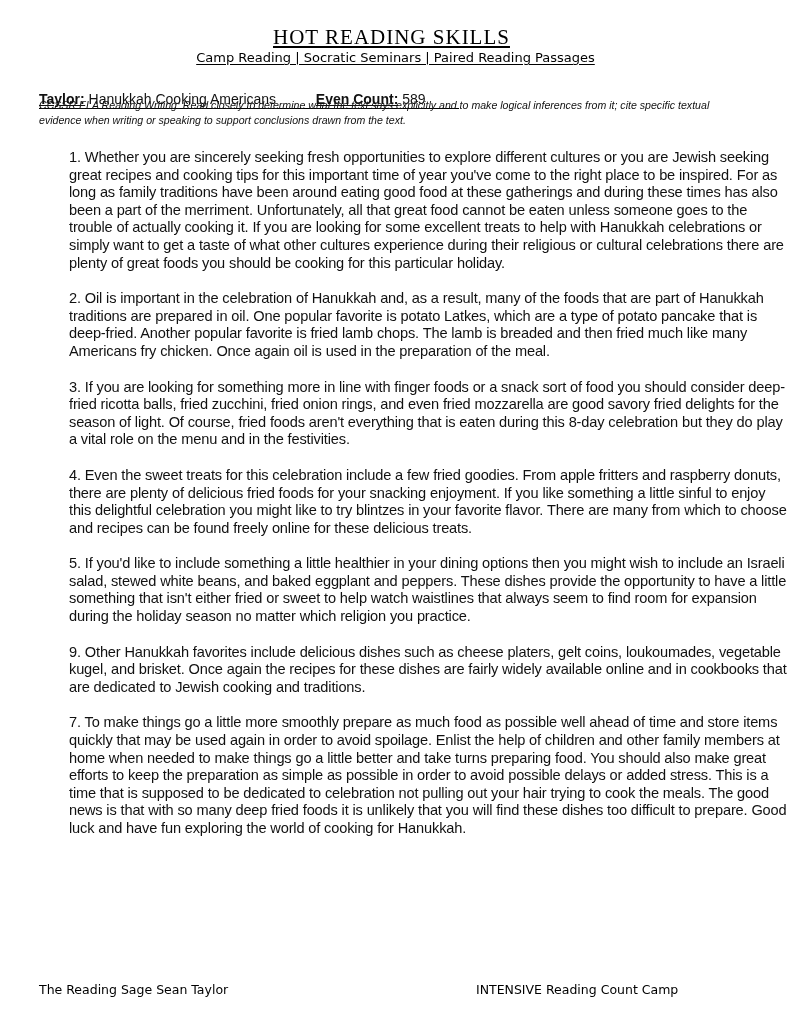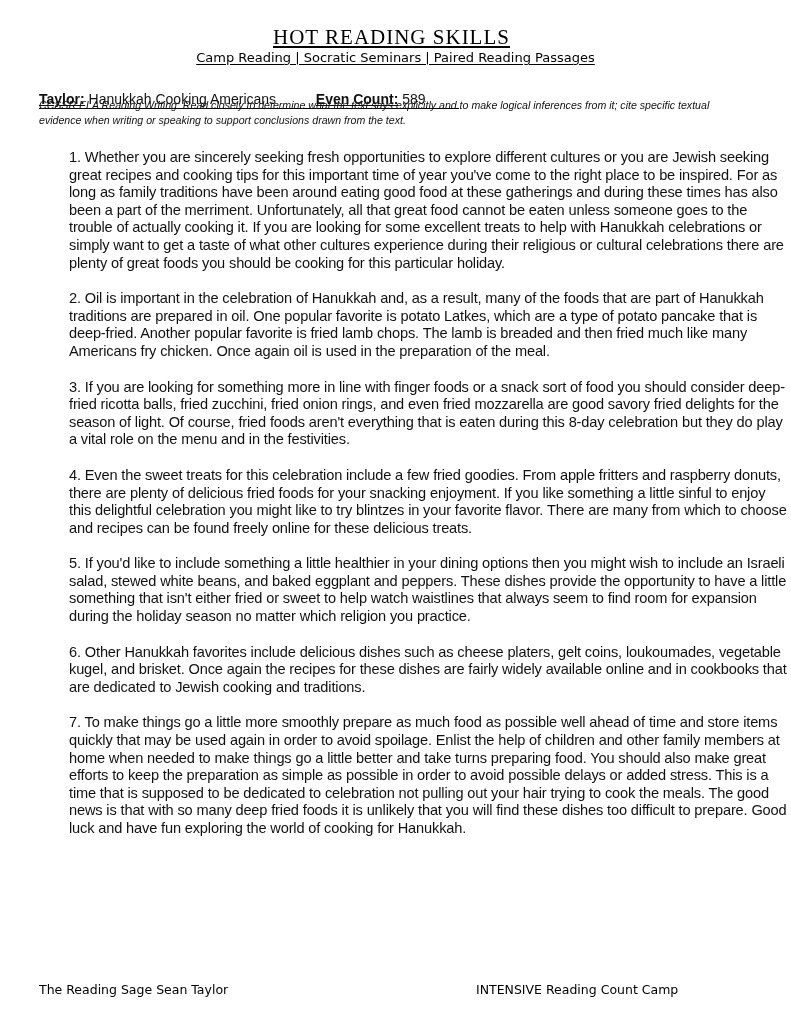--- a/index.html
+++ b/index.html
@@ -121,20 +121,20 @@
   </div>
 
   <div class="standard">CCSSR ELA Reading Writing: Read closely to determine what the text says explicitly and to make logical inferences from it; cite specific textual evidence when writing or speaking to support conclusions drawn from the text.</div>
 
   <div class="body-text">
     <p class="para">1. Whether you are sincerely seeking fresh opportunities to explore different cultures or you are Jewish seeking great recipes and cooking tips for this important time of year you've come to the right place to be inspired. For as long as family traditions have been around eating good food at these gatherings and during these times has also been a part of the merriment. Unfortunately, all that great food cannot be eaten unless someone goes to the trouble of actually cooking it. If you are looking for some excellent treats to help with Hanukkah celebrations or simply want to get a taste of what other cultures experience during their religious or cultural celebrations there are plenty of great foods you should be cooking for this particular holiday.</p>
     <p class="para">2. Oil is important in the celebration of Hanukkah and, as a result, many of the foods that are part of Hanukkah traditions are prepared in oil. One popular favorite is potato Latkes, which are a type of potato pancake that is deep-fried. Another popular favorite is fried lamb chops. The lamb is breaded and then fried much like many Americans fry chicken. Once again oil is used in the preparation of the meal.</p>
     <p class="para">3. If you are looking for something more in line with finger foods or a snack sort of food you should consider deep-fried ricotta balls, fried zucchini, fried onion rings, and even fried mozzarella are good savory fried delights for the season of light. Of course, fried foods aren't everything that is eaten during this 8-day celebration but they do play a vital role on the menu and in the festivities.</p>
     <p class="para">4. Even the sweet treats for this celebration include a few fried goodies. From apple fritters and raspberry donuts, there are plenty of delicious fried foods for your snacking enjoyment. If you like something a little sinful to enjoy this delightful celebration you might like to try blintzes in your favorite flavor. There are many from which to choose and recipes can be found freely online for these delicious treats.</p>
     <p class="para">5. If you'd like to include something a little healthier in your dining options then you might wish to include an Israeli salad, stewed white beans, and baked eggplant and peppers. These dishes provide the opportunity to have a little something that isn't either fried or sweet to help watch waistlines that always seem to find room for expansion during the holiday season no matter which religion you practice.</p>
-    <p class="para">6. Other Hanukkah favorites include delicious dishes such as cheese platers, gelt coins, loukoumades, vegetable kugel, and brisket. Once again the recipes for these dishes are fairly widely available online and in cookbooks that are dedicated to Jewish cooking and traditions.</p>
+    <p class="para">9. Other Hanukkah favorites include delicious dishes such as cheese platers, gelt coins, loukoumades, vegetable kugel, and brisket. Once again the recipes for these dishes are fairly widely available online and in cookbooks that are dedicated to Jewish cooking and traditions.</p>
     <p class="para">7. To make things go a little more smoothly prepare as much food as possible well ahead of time and store items quickly that may be used again in order to avoid spoilage. Enlist the help of children and other family members at home when needed to make things go a little better and take turns preparing food. You should also make great efforts to keep the preparation as simple as possible in order to avoid possible delays or added stress. This is a time that is supposed to be dedicated to celebration not pulling out your hair trying to cook the meals. The good news is that with so many deep fried foods it is unlikely that you will find these dishes too difficult to prepare. Good luck and have fun exploring the world of cooking for Hanukkah.</p>
   </div>
 
   <div class="footer-left">The Reading Sage Sean Taylor</div>
   <div class="footer-right">INTENSIVE Reading Count Camp</div>
 
 </div>
 
 </body></html>

